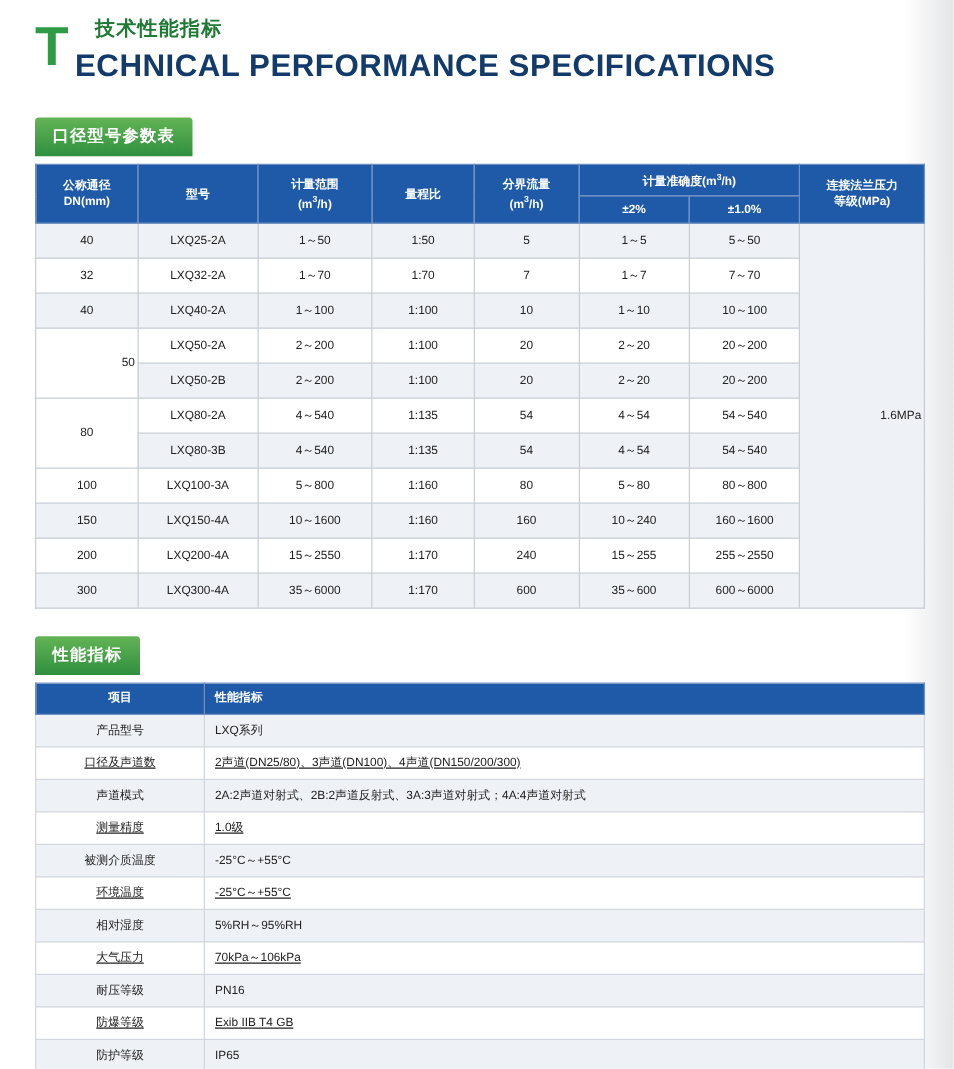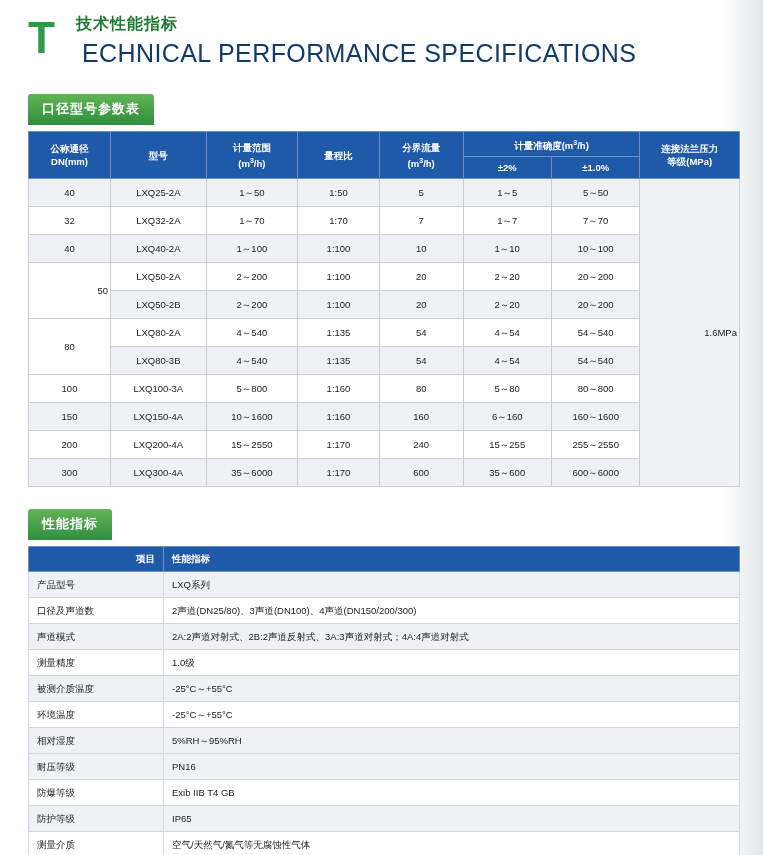--- a/index.html
+++ b/index.html
@@ -29,22 +29,22 @@
     line-height:20px;
   }
   .title-block{position:relative;height:56px;}
   .big-T{
     position:absolute;left:0;top:2px;
     font-size:44px;line-height:44px;font-weight:bold;
     color:#2e9c46;
     font-family:"Liberation Sans","DejaVu Sans",sans-serif;
   }
   .title-en{
-    position:absolute;left:54px;top:24px;
-    font-size:25px;line-height:30px;font-weight:normal;
+    position:absolute;left:32px;top:24px;
+    font-size:25px;line-height:30px;font-weight:bold;
     color:#123a6b;
     letter-spacing:0.4px;
     white-space:nowrap;
   }
 
   
   .section-tag{
     display:inline-block;
     background:linear-gradient(to bottom,#63b455,#2f8f3e);
     color:#ffffff;
@@ -94,23 +94,23 @@
     text-align:left;
     line-height:14px;
   }
   .t2 td{
     border:1px solid #d2d6de;
     padding:4px 8px;
     line-height:14px;
     height:17px;
     color:#222;
   }
-  .t2 td.k{width:118px;}
+  .t2 td.k{text-align:center;width:118px;}
   .t2 tr.odd td{background:#eef1f6;}
-  .t2 tr.even td{background:#ffffff;}
+  .t2 tr.even td{background:#ffffff;text-decoration:underline;}
 </style>
 </head>
 <body>
 
 <div class="page-shade"></div>
 
 <div class="page">
 
   <div class="title-block">
     <div class="big-T">T</div>
@@ -223,21 +223,21 @@
         <td>80</td>
         <td>5～80</td>
         <td>80～800</td>
       </tr>
       <tr class="odd">
         <td>150</td>
         <td>LXQ150-4A</td>
         <td>10～1600</td>
         <td>1:160</td>
         <td>160</td>
-        <td>6～160</td>
+        <td>10～240</td>
         <td>160～1600</td>
       </tr>
       <tr class="even">
         <td>200</td>
         <td>LXQ200-4A</td>
         <td>15～2550</td>
         <td>1:170</td>
         <td>240</td>
         <td>15～255</td>
         <td>255～2550</td>
@@ -254,21 +254,21 @@
     </tbody>
   </table>
 
   <div class="tag-wrap second">
     <span class="section-tag">性能指标</span>
   </div>
 
   <table class="t2">
     <thead>
       <tr>
-        <th style="width:118px;text-align:right">项目</th>
+        <th style="width:118px;text-align:center">项目</th>
         <th>性能指标</th>
       </tr>
     </thead>
     <tbody>
       <tr class="odd">
         <td class="k">产品型号</td>
         <td>LXQ系列</td>
       </tr>
       <tr class="even">
         <td class="k">口径及声道数</td>
@@ -287,20 +287,24 @@
         <td>-25°C～+55°C</td>
       </tr>
       <tr class="even">
         <td class="k">环境温度</td>
         <td>-25°C～+55°C</td>
       </tr>
       <tr class="odd">
         <td class="k">相对湿度</td>
         <td>5%RH～95%RH</td>
       </tr>
+      <tr class="even">
+        <td class="k">大气压力</td>
+        <td>70kPa～106kPa</td>
+      </tr>
       <tr class="odd">
         <td class="k">耐压等级</td>
         <td>PN16</td>
       </tr>
       <tr class="even">
         <td class="k">防爆等级</td>
         <td>Exib IIB T4 GB</td>
       </tr>
       <tr class="odd">
         <td class="k">防护等级</td>

